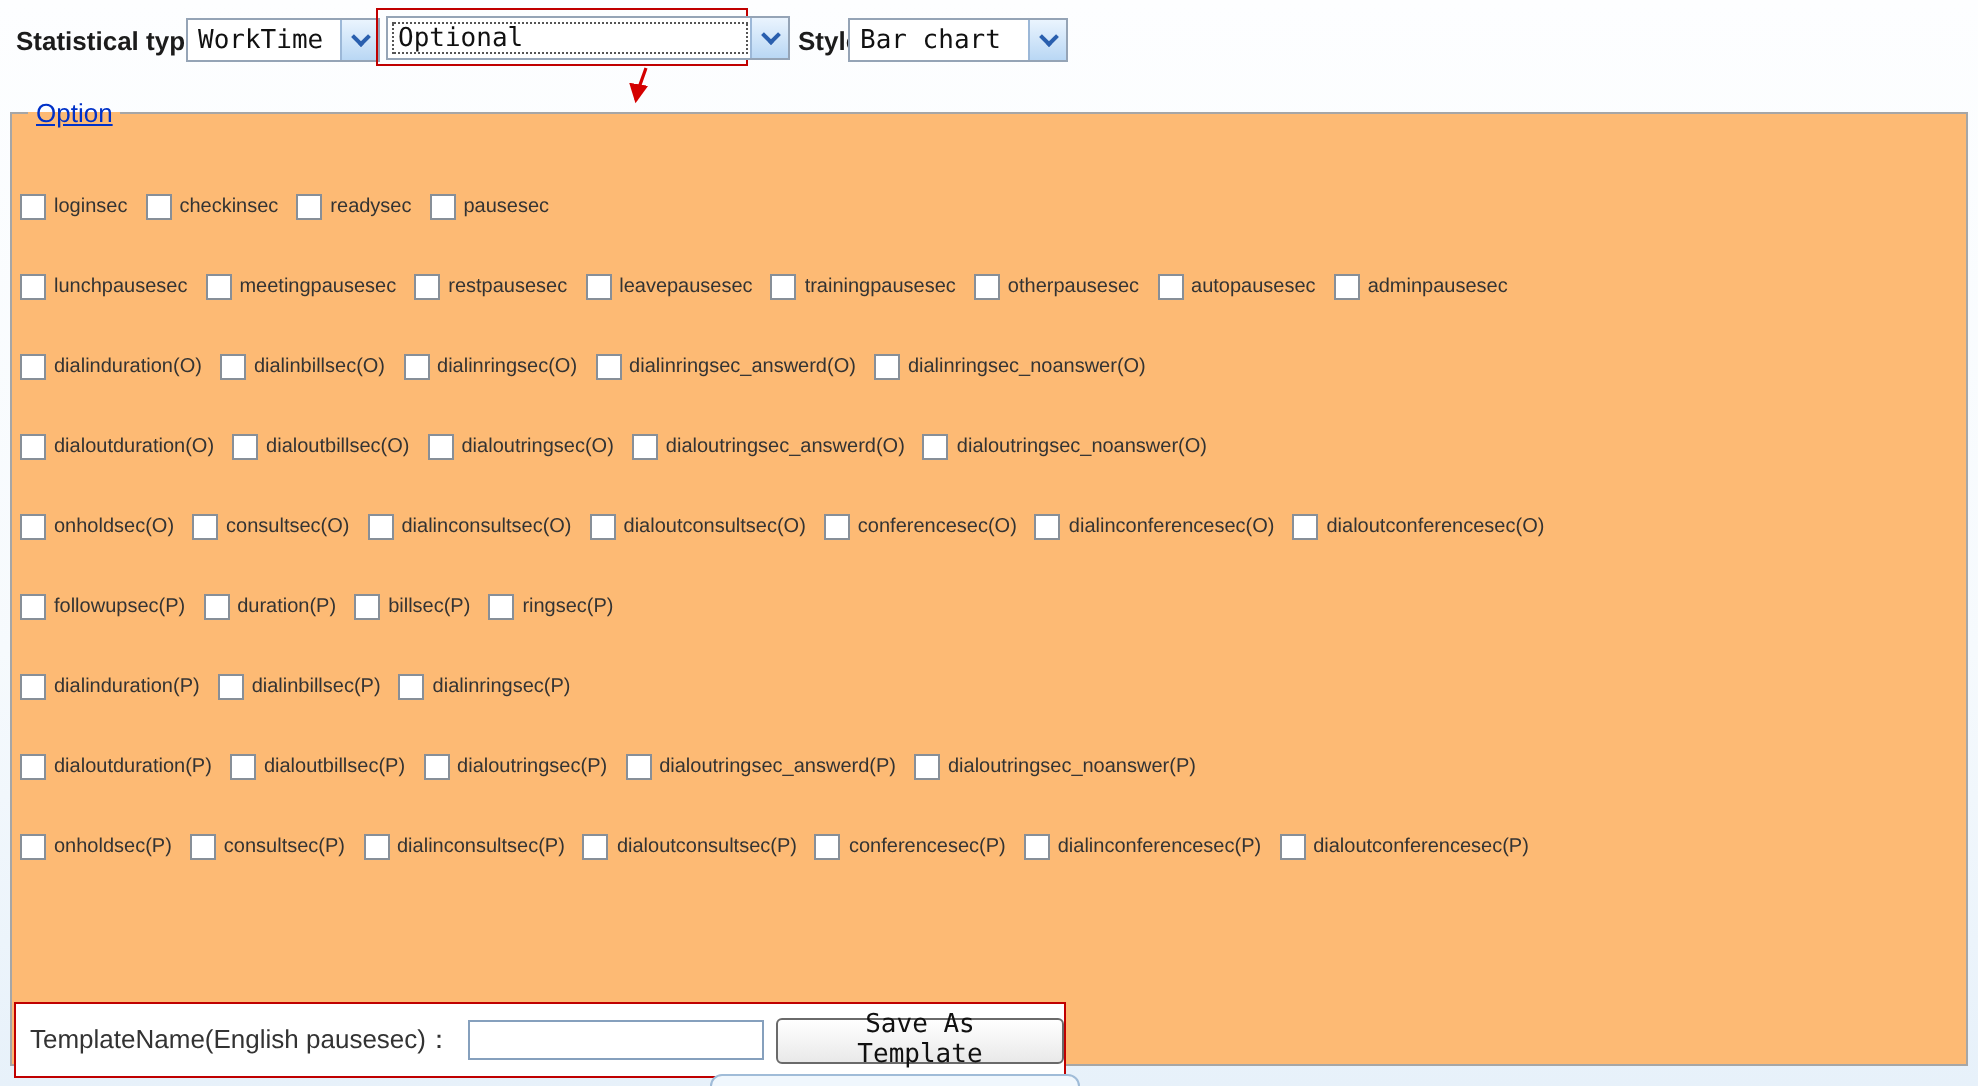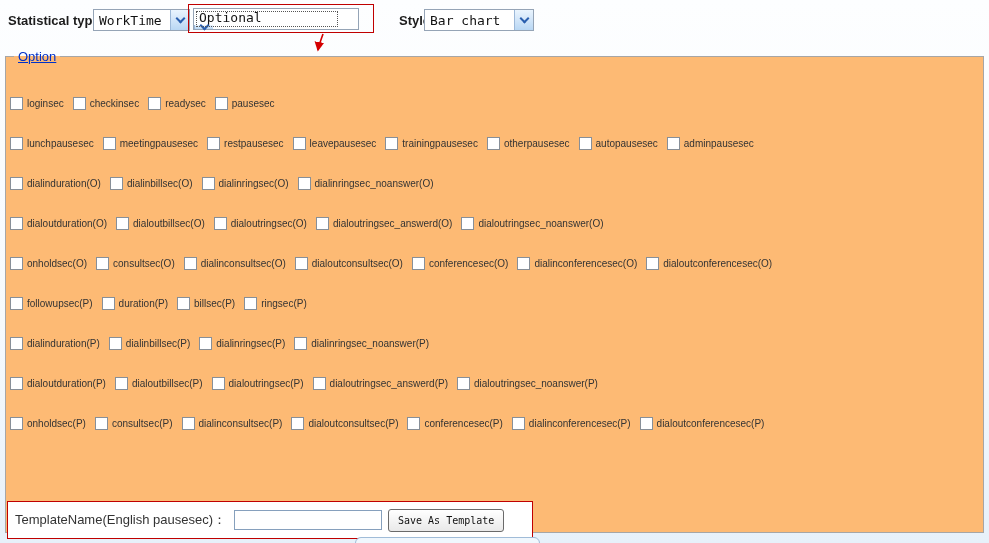--- a/index.html
+++ b/index.html
@@ -47,21 +47,21 @@
   .tpl-box{
     position:absolute;left:1px;top:437px;width:526px;height:38px;box-sizing:border-box;
     border:1px solid #c00000;display:flex;align-items:center;padding-left:7px;background:#fff;
   }
   .tpl-label{color:#333;margin-right:8px;white-space:nowrap;}
   .tpl-input{width:148px;height:20px;box-sizing:border-box;border:1px solid #86a0bd;background:#fff;
     margin-right:6px;font-family:"Liberation Sans",sans-serif;font-size:13px;padding:0 3px;}
   .tpl-btn{
     height:23px;padding:0 9px;border:1px solid #6a6a6a;border-radius:3px;
     background:linear-gradient(#ffffff,#e9e9e9);
-    font-family:"DejaVu Sans Mono","Liberation Mono",monospace;font-size:10px;color:#111;
+    font-family:"DejaVu Sans Mono","Liberation Mono",monospace;font-size:13px;color:#111;
     display:inline-flex;align-items:center;cursor:pointer;
   }
 
   
   .bottom-partial{
     position:absolute;left:355px;top:537px;width:185px;height:14px;box-sizing:border-box;
     border:1px solid #a0bcd8;border-radius:6px 6px 0 0;background:#f0f7fd;
   }
   .arrow-svg{position:absolute;left:0;top:0;pointer-events:none;}
 </style>
@@ -73,21 +73,21 @@
 
   <div class="fake-select" style="left:93px;top:9px;width:97px;">
     <span class="fs-text">WorkTime</span>
     <span class="fs-btn">
         <span class="chev"></span>
       </span>
   </div>
 
   <div class="red-box" style="left:188px;top:4px;width:186px;height:29px;"></div>
 
-  <div class="fake-select focused" style="left:193px;top:8px;width:166px;flex-direction:column;">
+  <div class="fake-select focused" style="left:193px;top:8px;width:202px;">
     <span class="fs-text">Optional</span>
     <span class="fs-btn">
         <span class="chev"></span>
       </span>
   </div>
 
   <span class="abs bold-label" style="left:399px;top:13px;">Style:</span>
 
   <div class="fake-select" style="left:424px;top:9px;width:110px;">
     <span class="fs-text">Bar chart</span>
@@ -170,20 +170,24 @@
         <label class="cb-item">
     <input type="checkbox" class="cb" style="">
     <span class="cb-label">dialinbillsec(O)</span>
   </label>
         <label class="cb-item">
     <input type="checkbox" class="cb" style="">
     <span class="cb-label">dialinringsec(O)</span>
   </label>
         <label class="cb-item">
     <input type="checkbox" class="cb" style="">
+    <span class="cb-label">dialinringsec_answerd(O)</span>
+  </label>
+        <label class="cb-item">
+    <input type="checkbox" class="cb" style="">
     <span class="cb-label">dialinringsec_noanswer(O)</span>
   </label>
       </div>
       <div class="cb-row">
         <label class="cb-item">
     <input type="checkbox" class="cb" style="">
     <span class="cb-label">dialoutduration(O)</span>
   </label>
         <label class="cb-item">
     <input type="checkbox" class="cb" style="">
@@ -255,24 +259,20 @@
     <input type="checkbox" class="cb" style="">
     <span class="cb-label">dialinduration(P)</span>
   </label>
         <label class="cb-item">
     <input type="checkbox" class="cb" style="">
     <span class="cb-label">dialinbillsec(P)</span>
   </label>
         <label class="cb-item">
     <input type="checkbox" class="cb" style="">
     <span class="cb-label">dialinringsec(P)</span>
-  </label>
-        <label class="cb-item">
-    <input type="checkbox" class="cb" style="">
-    <span class="cb-label">dialinringsec_noanswer(P)</span>
   </label>
       </div>
       <div class="cb-row">
         <label class="cb-item">
     <input type="checkbox" class="cb" style="">
     <span class="cb-label">dialoutduration(P)</span>
   </label>
         <label class="cb-item">
     <input type="checkbox" class="cb" style="">
     <span class="cb-label">dialoutbillsec(P)</span>

